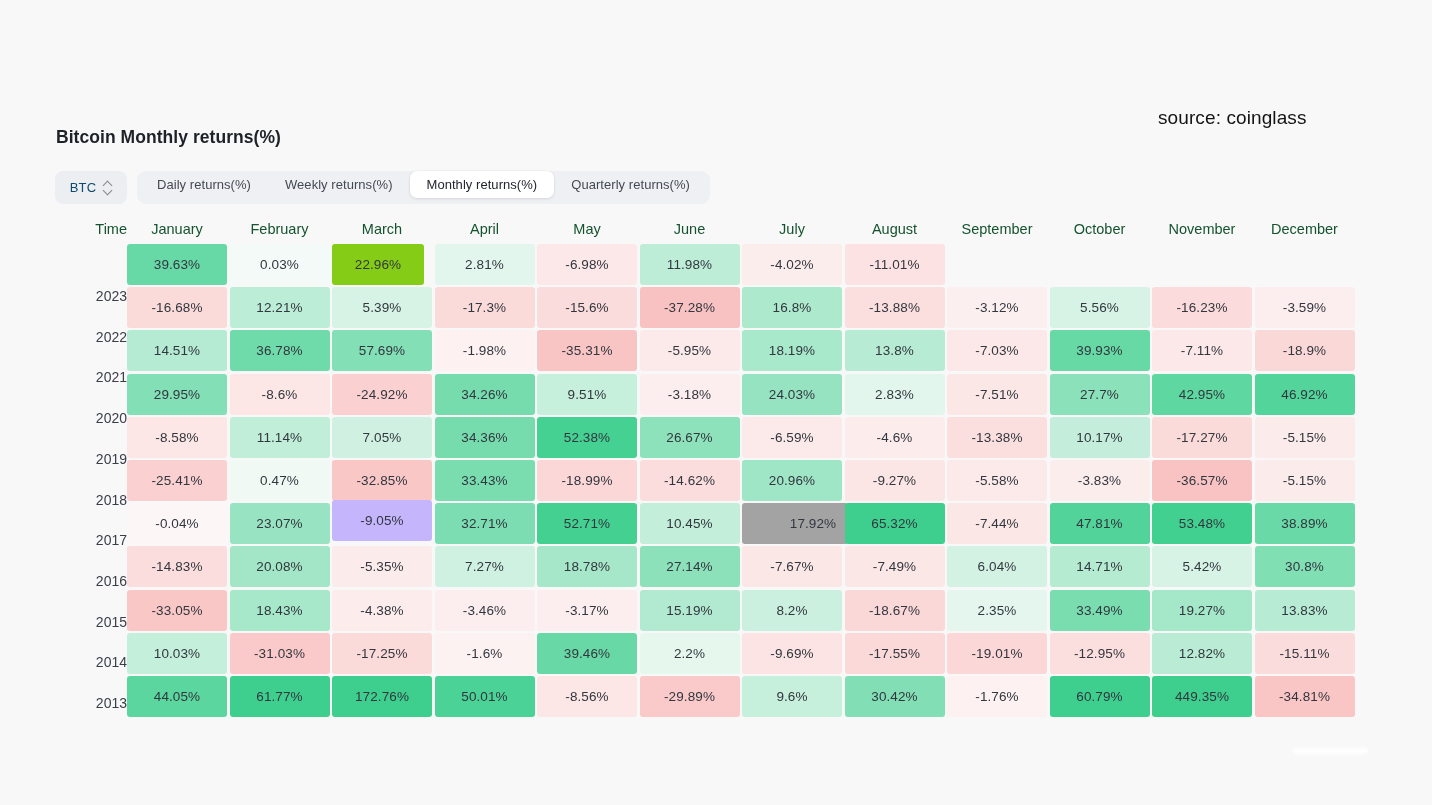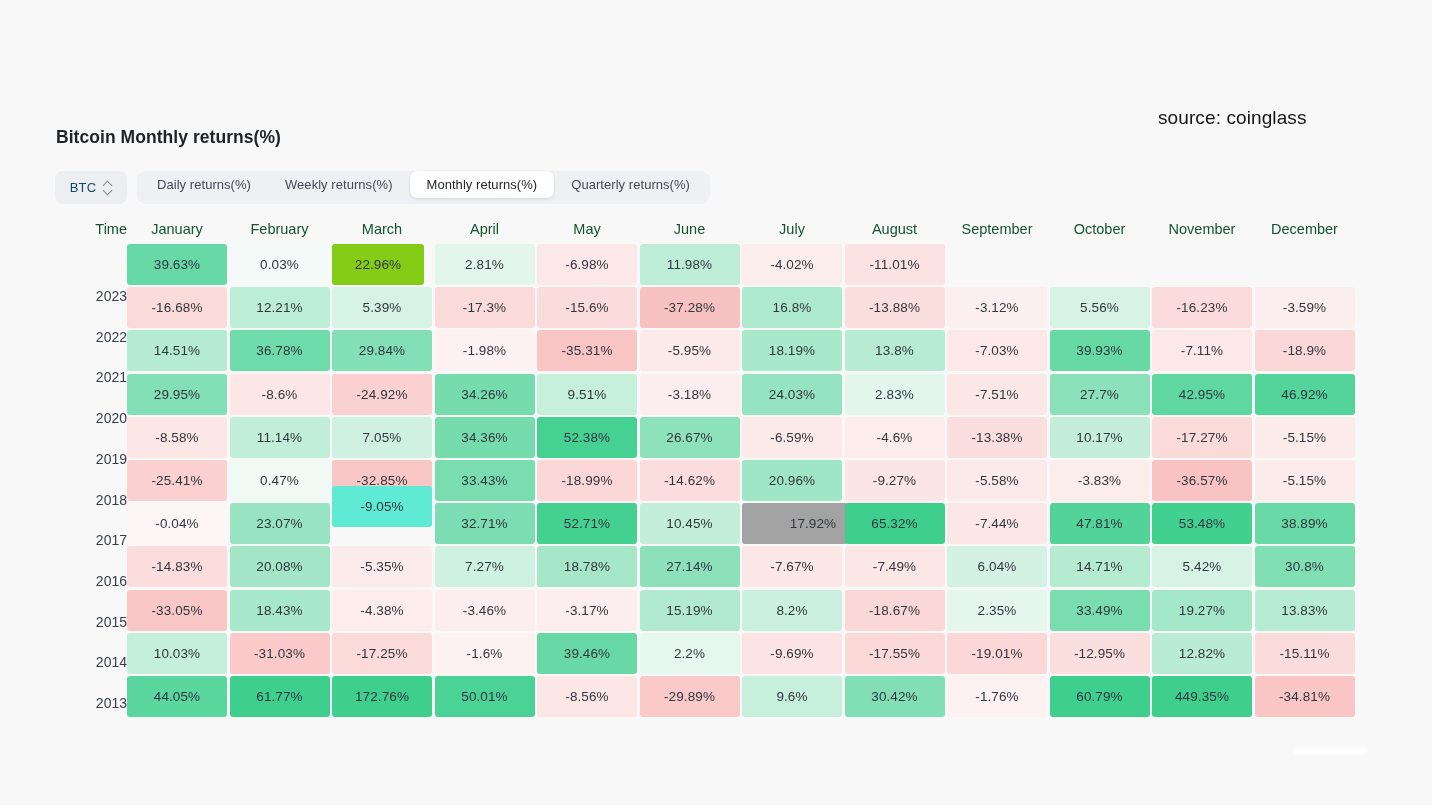--- a/index.html
+++ b/index.html
@@ -246,21 +246,21 @@
       <div class="cell" style="left: 482px; top: 43.2px; width: 100px; background: rgb(251, 220, 220);">-15.6%</div>
       <div class="cell" style="left: 584.5px; top: 43.2px; width: 100px; background: rgb(249, 194, 194);">-37.28%</div>
       <div class="cell" style="left: 687px; top: 43.2px; width: 100px; background: rgb(172, 233, 205);">16.8%</div>
       <div class="cell" style="left: 789.5px; top: 43.2px; width: 100px; background: rgb(251, 222, 222);">-13.88%</div>
       <div class="cell" style="left: 892px; top: 43.2px; width: 100px; background: rgb(252, 239, 239);">-3.12%</div>
       <div class="cell" style="left: 994.5px; top: 43.2px; width: 100px; background: rgb(214, 243, 229);">5.56%</div>
       <div class="cell" style="left: 1097px; top: 43.2px; width: 100px; background: rgb(251, 219, 219);">-16.23%</div>
       <div class="cell" style="left: 1199.5px; top: 43.2px; width: 100px; background: rgb(252, 238, 238);">-3.59%</div>
       <div class="cell" style="left: 72px; top: 86.4px; width: 100px; background: rgb(180, 235, 210);">14.51%</div>
       <div class="cell" style="left: 174.5px; top: 86.4px; width: 100px; background: rgb(111, 219, 170);">36.78%</div>
-      <div class="cell" style="left: 277px; top: 86.4px; width: 100px; background: rgb(131, 223, 182);">29.84%</div>
+      <div class="cell" style="left: 277px; top: 86.4px; width: 100px; background: rgb(131, 223, 182);">57.69%</div>
       <div class="cell" style="left: 379.5px; top: 86.4px; width: 100px; background: rgb(253, 241, 241);">-1.98%</div>
       <div class="cell" style="left: 482px; top: 86.4px; width: 100px; background: rgb(249, 196, 196);">-35.31%</div>
       <div class="cell" style="left: 584.5px; top: 86.4px; width: 100px; background: rgb(252, 234, 234);">-5.95%</div>
       <div class="cell" style="left: 687px; top: 86.4px; width: 100px; background: rgb(168, 232, 203);">18.19%</div>
       <div class="cell" style="left: 789.5px; top: 86.4px; width: 100px; background: rgb(183, 235, 211);">13.8%</div>
       <div class="cell" style="left: 892px; top: 86.4px; width: 100px; background: rgb(252, 232, 232);">-7.03%</div>
       <div class="cell" style="left: 994.5px; top: 86.4px; width: 100px; background: rgb(102, 217, 165);">39.93%</div>
       <div class="cell" style="left: 1097px; top: 86.4px; width: 100px; background: rgb(252, 232, 232);">-7.11%</div>
       <div class="cell" style="left: 1199.5px; top: 86.4px; width: 100px; background: rgb(251, 216, 216);">-18.9%</div>
       <div class="cell" style="left: 72px; top: 129.6px; width: 100px; background: rgb(131, 223, 182);">29.95%</div>
@@ -294,21 +294,21 @@
       <div class="cell" style="left: 482px; top: 216px; width: 100px; background: rgb(251, 215, 215);">-18.99%</div>
       <div class="cell" style="left: 584.5px; top: 216px; width: 100px; background: rgb(251, 221, 221);">-14.62%</div>
       <div class="cell" style="left: 687px; top: 216px; width: 100px; background: rgb(159, 230, 198);">20.96%</div>
       <div class="cell" style="left: 789.5px; top: 216px; width: 100px; background: rgb(252, 229, 229);">-9.27%</div>
       <div class="cell" style="left: 892px; top: 216px; width: 100px; background: rgb(252, 234, 234);">-5.58%</div>
       <div class="cell" style="left: 994.5px; top: 216px; width: 100px; background: rgb(252, 237, 237);">-3.83%</div>
       <div class="cell" style="left: 1097px; top: 216px; width: 100px; background: rgb(249, 195, 195);">-36.57%</div>
       <div class="cell" style="left: 1199.5px; top: 216px; width: 100px; background: rgb(252, 235, 235);">-5.15%</div>
       <div class="cell" style="left: 72px; top: 259.2px; width: 100px; background: rgb(253, 246, 246);">-0.04%</div>
       <div class="cell" style="left: 174.5px; top: 259.2px; width: 100px; background: rgb(152, 228, 194);">23.07%</div>
-      <div class="cell" style="left: 277px; top: 242px; width: 100px; background: #5eead4;">-9.05%</div>
+      <div class="cell" style="left: 277px; top: 256px; width: 100px; background: #c4b5fd;">-9.05%</div>
       <div class="cell" style="left: 379.5px; top: 259.2px; width: 100px; background: rgb(123, 221, 177);">32.71%</div>
       <div class="cell" style="left: 482px; top: 259.2px; width: 100px; background: rgb(68, 208, 145);">52.71%</div>
       <div class="cell" style="left: 584.5px; top: 259.2px; width: 100px; background: rgb(195, 238, 218);">10.45%</div>
       <div class="cell" style="left: 687px; top: 259.2px; width: 106px; background: #a3a3a3; padding-left: 36px;">17.92%</div>
       <div class="cell" style="left: 789.5px; top: 259.2px; width: 100px; background: rgb(62, 207, 142);">65.32%</div>
       <div class="cell" style="left: 892px; top: 259.2px; width: 100px; background: rgb(252, 231, 231);">-7.44%</div>
       <div class="cell" style="left: 994.5px; top: 259.2px; width: 100px; background: rgb(81, 211, 153);">47.81%</div>
       <div class="cell" style="left: 1097px; top: 259.2px; width: 100px; background: rgb(66, 208, 144);">53.48%</div>
       <div class="cell" style="left: 1199.5px; top: 259.2px; width: 100px; background: rgb(105, 217, 167);">38.89%</div>
       <div class="cell" style="left: 72px; top: 302.4px; width: 100px; background: rgb(251, 221, 221);">-14.83%</div>

